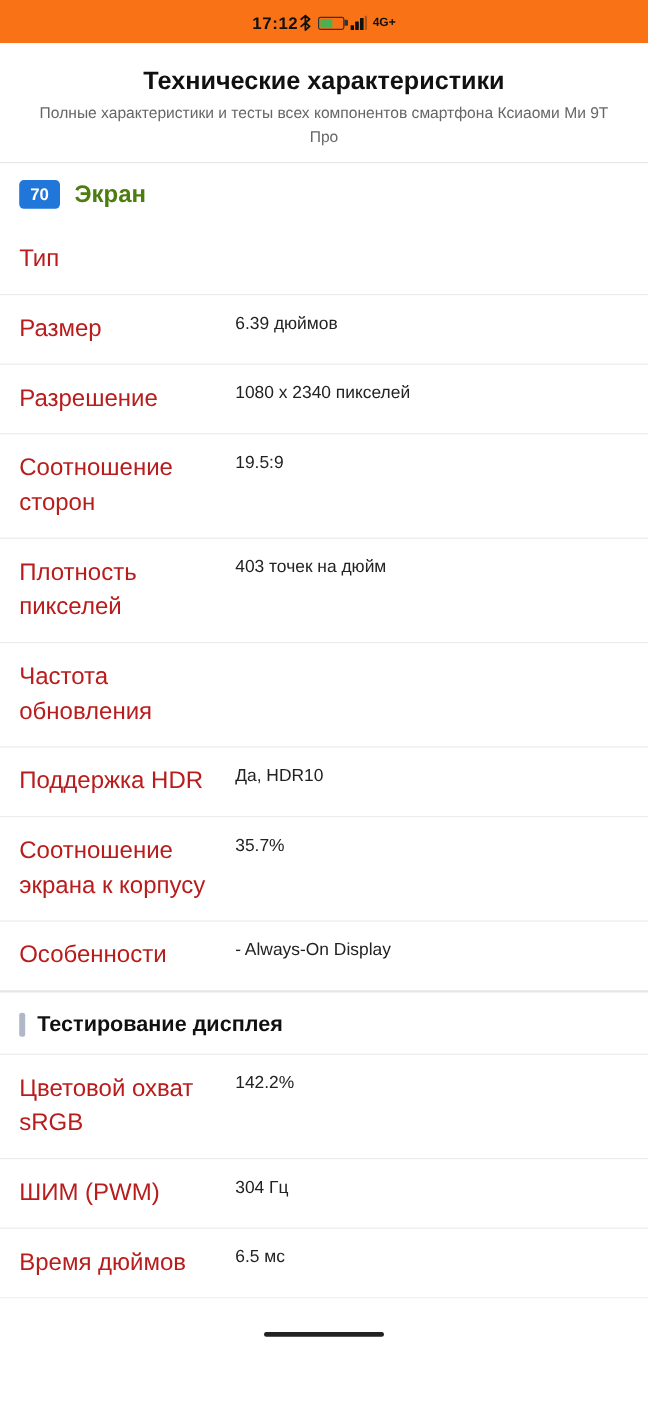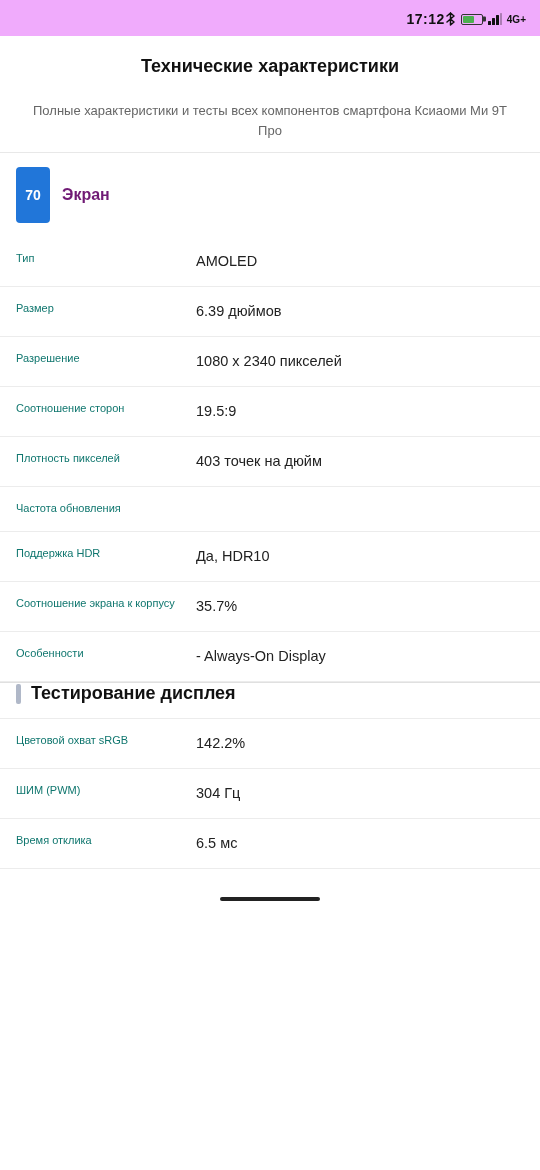--- a/index.html
+++ b/index.html
@@ -9,24 +9,24 @@
       background: #ffffff;
       width: 540px;
       min-height: 1170px;
       color: #222;
       font-size: 15px;
     }
 
     
     .status-bar {
       display: flex;
-      justify-content: flex-end;
+      justify-content: center;
       align-items: center;
       padding: 6px 14px 4px 14px;
-      background: #f0abfc;
+      background: #f97316;
       height: 36px;
     }
     .status-left {
       font-size: 14px;
       font-weight: 600;
       color: #111;
       letter-spacing: 0.5px;
     }
     .status-right {
       display: flex;
@@ -62,24 +62,24 @@
       border-radius: 0 1px 1px 0;
     }
 
     
     .page-header {
       padding: 20px 20px 12px 20px;
       text-align: center;
       background: #fff;
     }
     .page-title {
-      font-size: 18px;
-      font-weight: 700;
-      color: #111;
-      margin-bottom: 24px;
+      font-size: 21px;
+      font-weight: 700;
+      color: #111;
+      margin-bottom: 4px;
     }
     .page-subtitle {
       font-size: 13px;
       color: #666;
       line-height: 1.5;
     }
 
     
     .section-heading {
       display: flex;
@@ -88,56 +88,56 @@
       padding: 14px 16px 14px 16px;
       background: #fff;
       border-top: 1px solid #e8e8e8;
     }
     .score-badge {
       background: #2176d9;
       color: #fff;
       font-size: 14px;
       font-weight: 700;
       border-radius: 4px;
-      padding: 20px 8px;
+      padding: 4px 8px;
       min-width: 34px;
       text-align: center;
     }
     .section-title {
-      font-size: 16px;
-      font-weight: 700;
-      color: #701a75;
+      font-size: 20px;
+      font-weight: 700;
+      color: #4d7c0f;
     }
     .spec-row {
       display: flex;
       align-items: flex-start;
       border-bottom: 1px solid #ececec;
       padding: 14px 16px;
     }
     .spec-label {
       width: 180px;
       min-width: 150px;
-      color: #0f766e;
-      font-size: 11px;
+      color: #b91c1c;
+      font-size: 20px;
       line-height: 1.45;
       flex-shrink: 0;
     }
     .spec-value {
       flex: 1;
       color: #222;
       font-size: 14.5px;
       line-height: 1.45;
     }
 
     
     .subsection-heading {
       display: flex;
       align-items: center;
       gap: 10px;
-      padding: 0 16px 14px 16px;
+      padding: 16px 16px 14px 16px;
       background: #fff;
       border-top: 1px solid #e0e0e0;
       border-bottom: 1px solid #ececec;
     }
     .subsection-bar {
       width: 5px;
       height: 20px;
       background: #b0b8c8;
       border-radius: 2px;
     }
@@ -187,21 +187,20 @@
 
 <div class="section-heading">
   <div class="score-badge">70</div>
   <span class="section-title">Экран</span>
 </div>
 
 <div>
 
   <div class="spec-row">
     <div class="spec-label">Тип</div>
-    <div class="spec-value">AMOLED</div>
   </div>
 
   <div class="spec-row">
     <div class="spec-label">Размер</div>
     <div class="spec-value">6.39 дюймов</div>
   </div>
 
   <div class="spec-row">
     <div class="spec-label">Разрешение</div>
     <div class="spec-value">1080 x 2340 пикселей</div>
@@ -249,20 +248,20 @@
     <div class="spec-label">Цветовой охват sRGB</div>
     <div class="spec-value">142.2%</div>
   </div>
 
   <div class="spec-row">
     <div class="spec-label">ШИМ (PWM)</div>
     <div class="spec-value">304 Гц</div>
   </div>
 
   <div class="spec-row">
-    <div class="spec-label">Время отклика</div>
+    <div class="spec-label">Время дюймов</div>
     <div class="spec-value">6.5 мс</div>
   </div>
 </div>
 
 <div style="height: 40px; background:#fff; display:flex; align-items:flex-end; justify-content:center; padding-bottom:8px;">
   <div class="bottom-indicator"></div>
 </div>
 
 </body></html>

